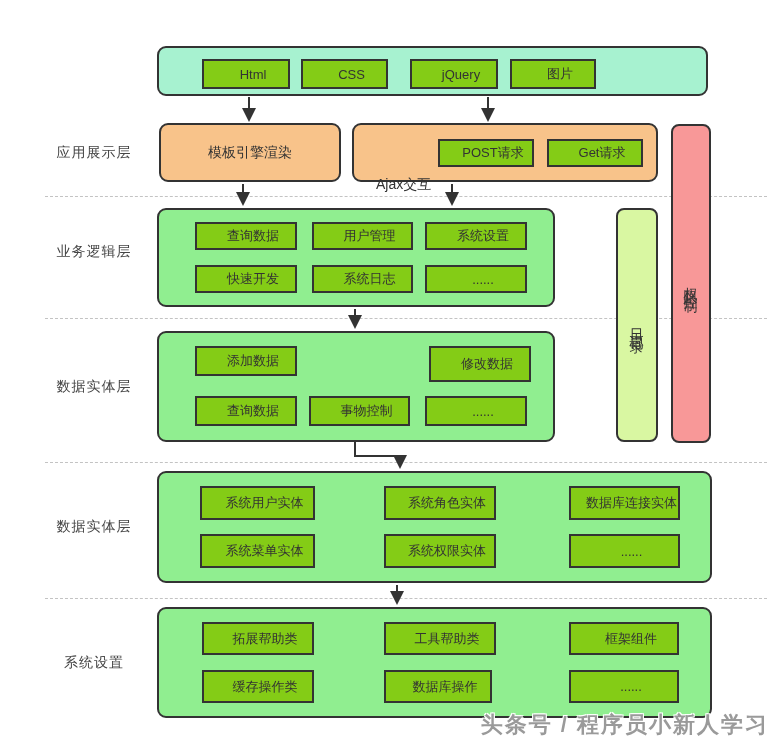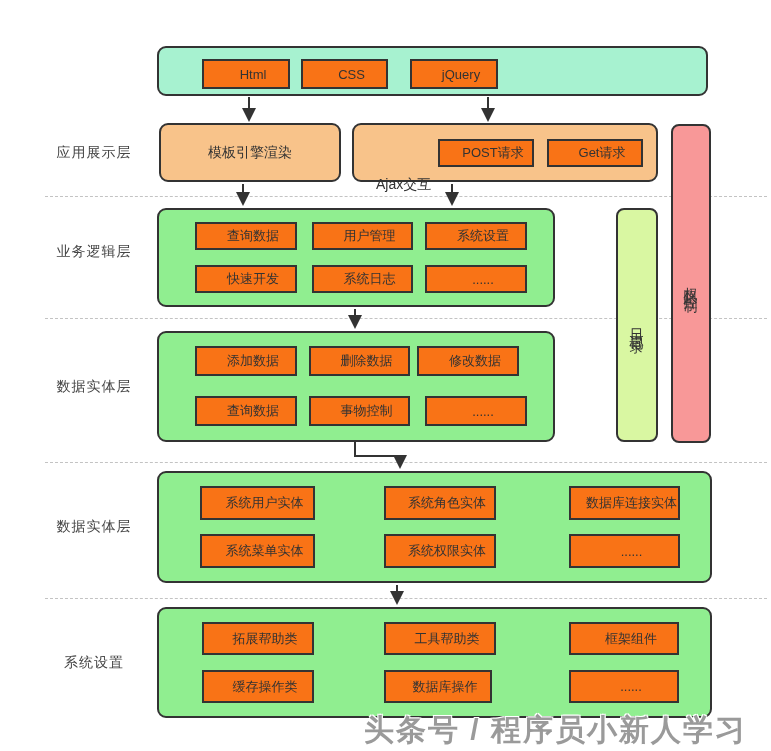--- a/index.html
+++ b/index.html
@@ -4,29 +4,29 @@
 <style>
   html,body{margin:0;padding:0;background:#fff;}
   #canvas{
     position:relative;width:771px;height:751px;background:#ffffff;overflow:hidden;
     font-family:"Liberation Sans","DejaVu Sans",sans-serif;color:#333;
   }
   .hdash{position:absolute;left:45px;width:722px;height:0;border-top:1px dashed #c3c3c3;}
   .layer-label{position:absolute;left:42px;width:104px;display:flex;align-items:center;justify-content:center;
     font-size:14px;color:#444;letter-spacing:1px;}
   .bigbox{position:absolute;box-sizing:border-box;border:2px solid #333;border-radius:9px;}
-  .node{position:absolute;box-sizing:border-box;background:#f97316;border:2px solid #333;
+  .node{position:absolute;box-sizing:border-box;background:#84cc16;border:2px solid #333;
     display:flex;align-items:center;justify-content:center;font-size:13px;color:#333;white-space:nowrap;padding-left:14px;}
   .vbar{position:absolute;box-sizing:border-box;border:2px solid #333;border-radius:8px;
     display:flex;align-items:center;justify-content:center;
     writing-mode:vertical-lr;text-orientation:upright;font-size:14px;letter-spacing:4px;color:#333;}
   .ajax-label{position:absolute;left:22px;top:0;height:100%;display:flex;align-items:center;
     font-size:14px;color:#333;margin-top:32px;}
   #arrows{position:absolute;left:0;top:0;pointer-events:none;}
-  #watermark{position:absolute;right:24px;top:710px;font-size:30px;font-weight:700;letter-spacing:2px;
+  #watermark{position:absolute;right:2px;top:710px;font-size:22px;font-weight:700;letter-spacing:2px;
     color:#9a9a9a;white-space:nowrap;
     text-shadow:-1px -1px 0 #fff,1px -1px 0 #fff,-1px 1px 0 #fff,1px 1px 0 #fff;}
 </style>
 </head>
 <body>
 
 <div id="canvas">
 
   <div class="hdash" style="top:196px"></div>
   <div class="hdash" style="top:318px"></div>
@@ -36,20 +36,21 @@
   <div class="layer-label" style="top:123px;height:59px">应用展示层</div>
   <div class="layer-label" style="top:208px;height:88px">业务逻辑层</div>
   <div class="layer-label" style="top:331px;height:111px">数据实体层</div>
   <div class="layer-label" style="top:471px;height:112px">数据实体层</div>
   <div class="layer-label" style="top:607px;height:111px">系统设置</div>
 
   <div class="bigbox" style="left:157px;top:46px;width:551px;height:50px;background:#a7f2d0">
     <div class="node" style="left:43px;top:11px;width:88px;height:30px">Html</div>
     <div class="node" style="left:142px;top:11px;width:87px;height:30px">CSS</div>
     <div class="node" style="left:251px;top:11px;width:88px;height:30px">jQuery</div>
+    <div class="node" style="left:351px;top:11px;width:86px;height:30px">图片</div>
   </div>
 
   <div class="bigbox" style="left:159px;top:123px;width:182px;height:59px;background:#f8c38a;display:flex;align-items:center;justify-content:center;font-size:14px">模板引擎渲染</div>
 
   <div class="bigbox" style="left:352px;top:123px;width:306px;height:59px;background:#f8c38a">
     <div class="ajax-label">Ajax交互</div>
     <div class="node" style="left:84px;top:14px;width:96px;height:28px">POST请求</div>
     <div class="node" style="left:193px;top:14px;width:96px;height:28px">Get请求</div>
   </div>
 
@@ -61,22 +62,21 @@
     <div class="node" style="left:36px;top:12px;width:102px;height:28px">查询数据</div>
     <div class="node" style="left:153px;top:12px;width:101px;height:28px">用户管理</div>
     <div class="node" style="left:266px;top:12px;width:102px;height:28px">系统设置</div>
     <div class="node" style="left:36px;top:55px;width:102px;height:28px">快速开发</div>
     <div class="node" style="left:153px;top:55px;width:101px;height:28px">系统日志</div>
     <div class="node" style="left:266px;top:55px;width:102px;height:28px">......</div>
   </div>
 
   <div class="bigbox" style="left:157px;top:331px;width:398px;height:111px;background:#90ee90">
     <div class="node" style="left:36px;top:13px;width:102px;height:30px">添加数据</div>
-    <div class="node" style="left:150px;top:13px;width:101px;height:30px">删除数据</div>
-    <div class="node" style="left:258px;top:13px;width:102px;height:30px">修改数据</div>
+    <div class="node" style="left:270px;top:13px;width:102px;height:36px">修改数据</div>
     <div class="node" style="left:36px;top:63px;width:102px;height:30px">查询数据</div>
     <div class="node" style="left:150px;top:63px;width:101px;height:30px">事物控制</div>
     <div class="node" style="left:266px;top:63px;width:102px;height:30px">......</div>
   </div>
 
   <div class="bigbox" style="left:157px;top:471px;width:555px;height:112px;background:#90ee90">
     <div class="node" style="left:41px;top:13px;width:115px;height:34px">系统用户实体</div>
     <div class="node" style="left:225px;top:13px;width:112px;height:34px">系统角色实体</div>
     <div class="node" style="left:410px;top:13px;width:111px;height:34px">数据库连接实体</div>
     <div class="node" style="left:41px;top:61px;width:115px;height:34px">系统菜单实体</div>

